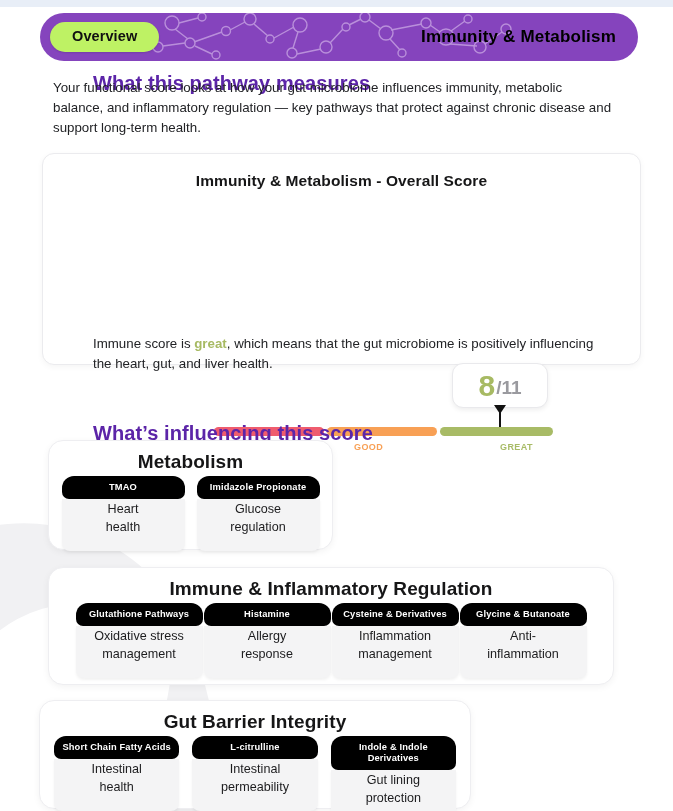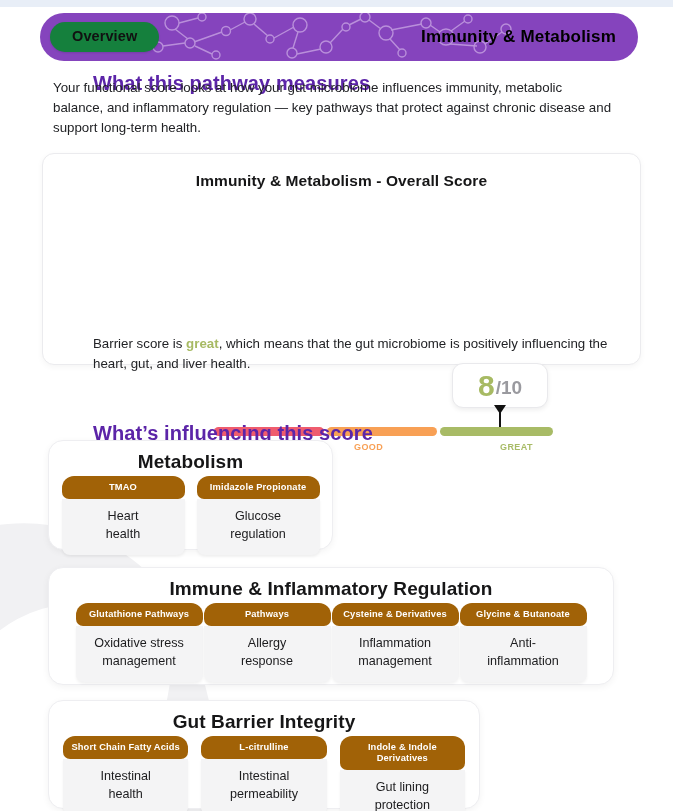--- a/index.html
+++ b/index.html
@@ -75,21 +75,21 @@
   .header-molecules {
     position: absolute;
     left: 110px; top: 0;
     width: 380px; height: 48px;
     opacity: 0.55;
     pointer-events: none;
   }
   .overview-pill {
     position: relative;
     z-index: 3;
-    background: #15803d;
+    background: #bef264;
     color: #111111;
     font-size: 14.5px;
     font-weight: bold;
     letter-spacing: .1px;
     padding: 7px 22px;
     border-radius: 20px;
     line-height: 1.1;
     box-shadow: 0 1px 2px rgba(0,0,0,.12);
   }
   .header-title {
@@ -239,21 +239,21 @@
   
   .group-card {
     position: absolute;
     background: #ffffff;
     border: 1px solid #eeeef1;
     border-radius: 15px;
     box-shadow: 0 2px 7px rgba(0,0,0,.05);
   }
   #grp-0 { left: 48px; top: 440px; width: 285px; height: 110px; }
   #grp-1 { left: 48px; top: 567px; width: 566px; height: 118px; }
-  #grp-2 { left: 48px; top: 700px; width: 432px; height: 109px; }
+  #grp-2 { left: 39px; top: 700px; width: 432px; height: 109px; }
 
   .group-title {
     position: absolute;
     top: 10px; left: 0; right: 0;
     text-align: center;
     font-size: 19px;
     font-weight: bold;
     color: #161617;
     letter-spacing: .1px;
   }
@@ -268,42 +268,42 @@
     padding: 0 12px;
   }
   #grp-1 .chips { gap: 1px; padding: 0 14px; }
   #grp-2 .chips { gap: 13px; padding: 0 14px; }
 
   .chip { width: 123px; }
   #grp-1 .chip { width: 127px; }
   #grp-2 .chip { width: 128px; }
 
   .chip-head {
-    background: #a16207;
+    background: #000000;
     color: #ffffff;
     font-size: 9.3px;
     font-weight: bold;
     letter-spacing: .15px;
     text-align: center;
     padding: 6px 5px 6px;
     border-radius: 12px 12px 7px 7px;
     line-height: 1.18;
     min-height: 23px;
     display: flex;
     align-items: center;
     justify-content: center;
   }
   .chip-body {
     background: #f4f4f5;
     border-radius: 0 0 8px 8px;
     text-align: center;
     font-size: 12.6px;
     line-height: 1.42;
     color: #1c1c1e;
-    padding: 9px 4px 11px;
+    padding: 2px 4px 11px;
     min-height: 52px;
     box-shadow: 0 2px 3px rgba(0,0,0,.055);
   }
 </style>
 </head>
 <body>
 
 <div class="top-strip"></div>
 <div class="bg-swoosh"></div>
 <div class="bg-swoosh2"></div>
@@ -342,39 +342,39 @@
   </div>
 
   <div class="sec-heading" id="h-measures">What this pathway measures</div>
   <div class="intro-text">Your functional score looks at how your gut microbiome influences immunity, metabolic balance, and inflammatory regulation — key pathways that protect against chronic disease and support long-term health.</div>
 
   <div class="score-card">
     <div class="score-title">Immunity &amp; Metabolism - Overall Score</div>
 
     <div class="score-badge">
       <span class="score-value">8</span>
-      <span class="score-denom">/10</span>
+      <span class="score-denom">/11</span>
     </div>
 
     <div class="needle-head"></div>
     <div class="needle"></div>
 
     <div class="bar-wrap">
       <div class="bar-seg seg-poor"></div>
       <div class="bar-seg seg-good"></div>
       <div class="bar-seg seg-great"></div>
     </div>
 
     <div class="bar-labels">
       <span class="bl bl-poor">POOR</span>
       <span class="bl bl-good">GOOD</span>
       <span class="bl bl-great">GREAT</span>
     </div>
 
-    <div class="score-desc"><span>Barrier score is </span><b>great</b><span>, which means that the gut microbiome is positively influencing the heart, gut, and liver health.</span></div>
+    <div class="score-desc"><span>Immune score is </span><b>great</b><span>, which means that the gut microbiome is positively influencing the heart, gut, and liver health.</span></div>
   </div>
 
   <div class="sec-heading" id="h-influencing">What’s influencing this score</div>
 
   <div class="group-card" id="grp-0">
     <div class="group-title">Metabolism</div>
     <div class="chips">
       <div class="chip">
         <div class="chip-head">TMAO</div>
         <div class="chip-body">Heart<br>health</div>
@@ -387,21 +387,21 @@
   </div>
 
   <div class="group-card" id="grp-1">
     <div class="group-title">Immune &amp; Inflammatory Regulation</div>
     <div class="chips">
       <div class="chip">
         <div class="chip-head">Glutathione Pathways</div>
         <div class="chip-body">Oxidative stress<br>management</div>
       </div>
       <div class="chip">
-        <div class="chip-head">Pathways</div>
+        <div class="chip-head">Histamine</div>
         <div class="chip-body">Allergy<br>response</div>
       </div>
       <div class="chip">
         <div class="chip-head">Cysteine &amp; Derivatives</div>
         <div class="chip-body">Inflammation<br>management</div>
       </div>
       <div class="chip">
         <div class="chip-head">Glycine &amp; Butanoate</div>
         <div class="chip-body">Anti-<br>inflammation</div>
       </div>

